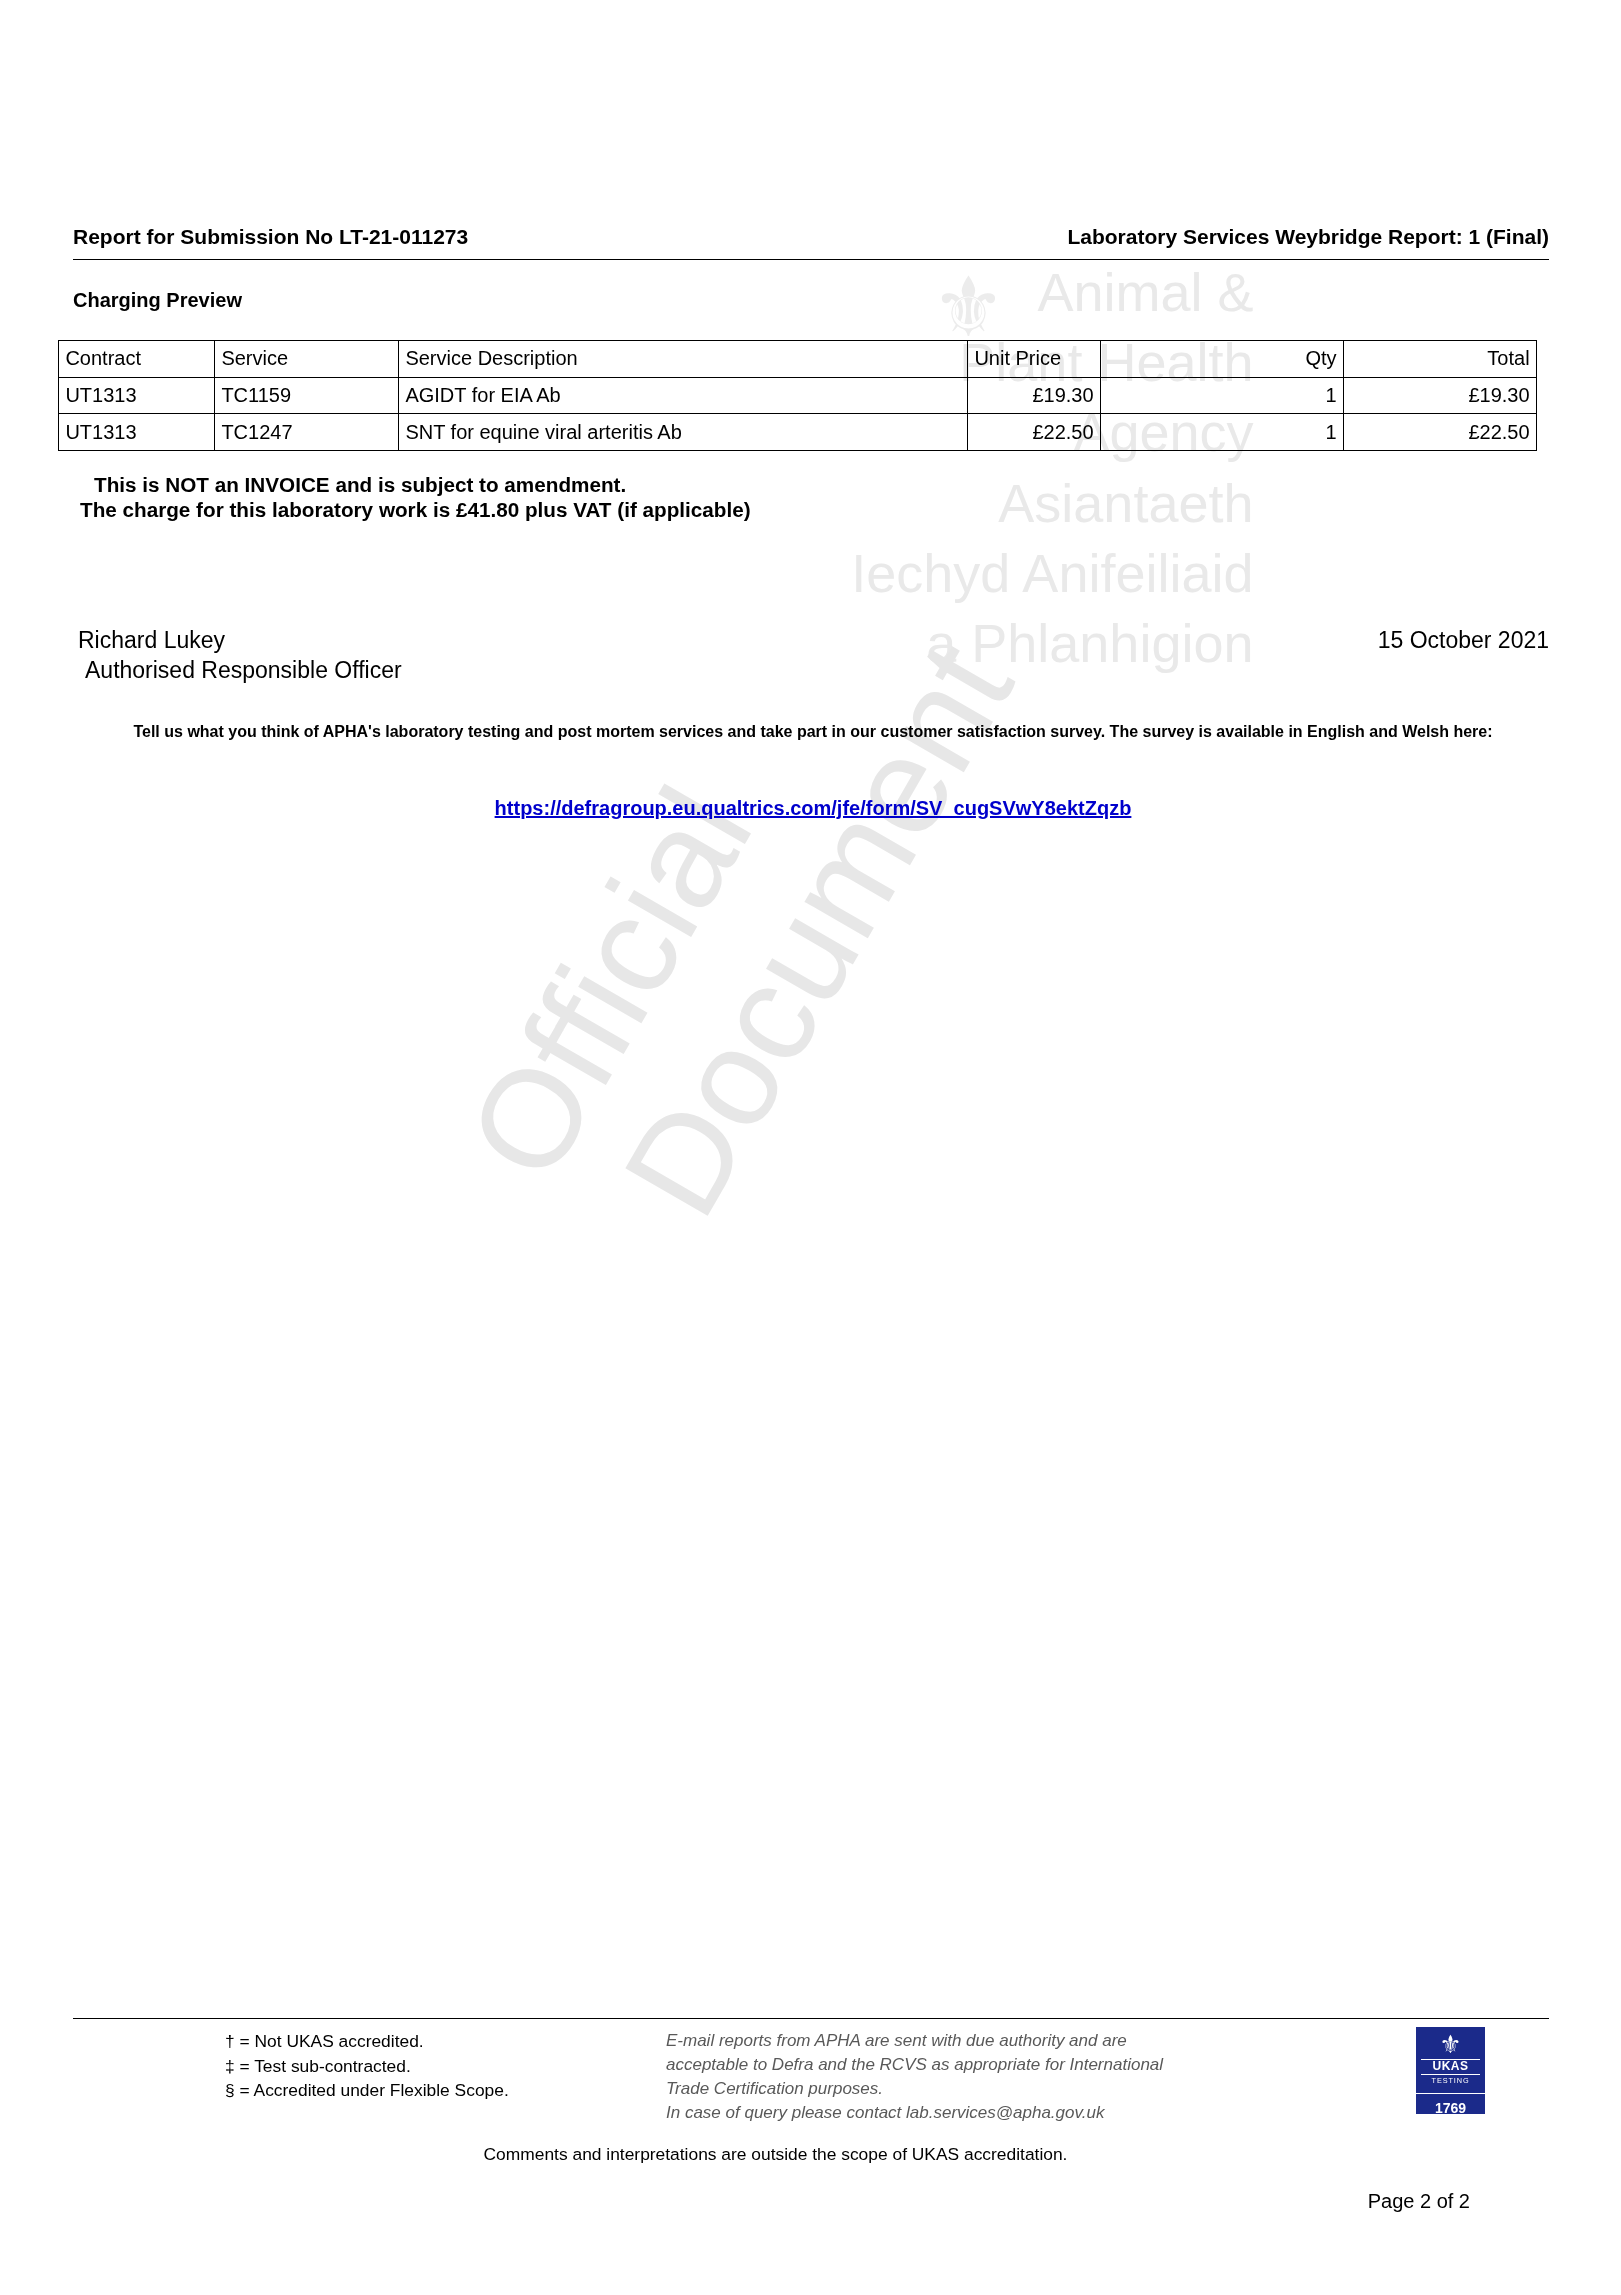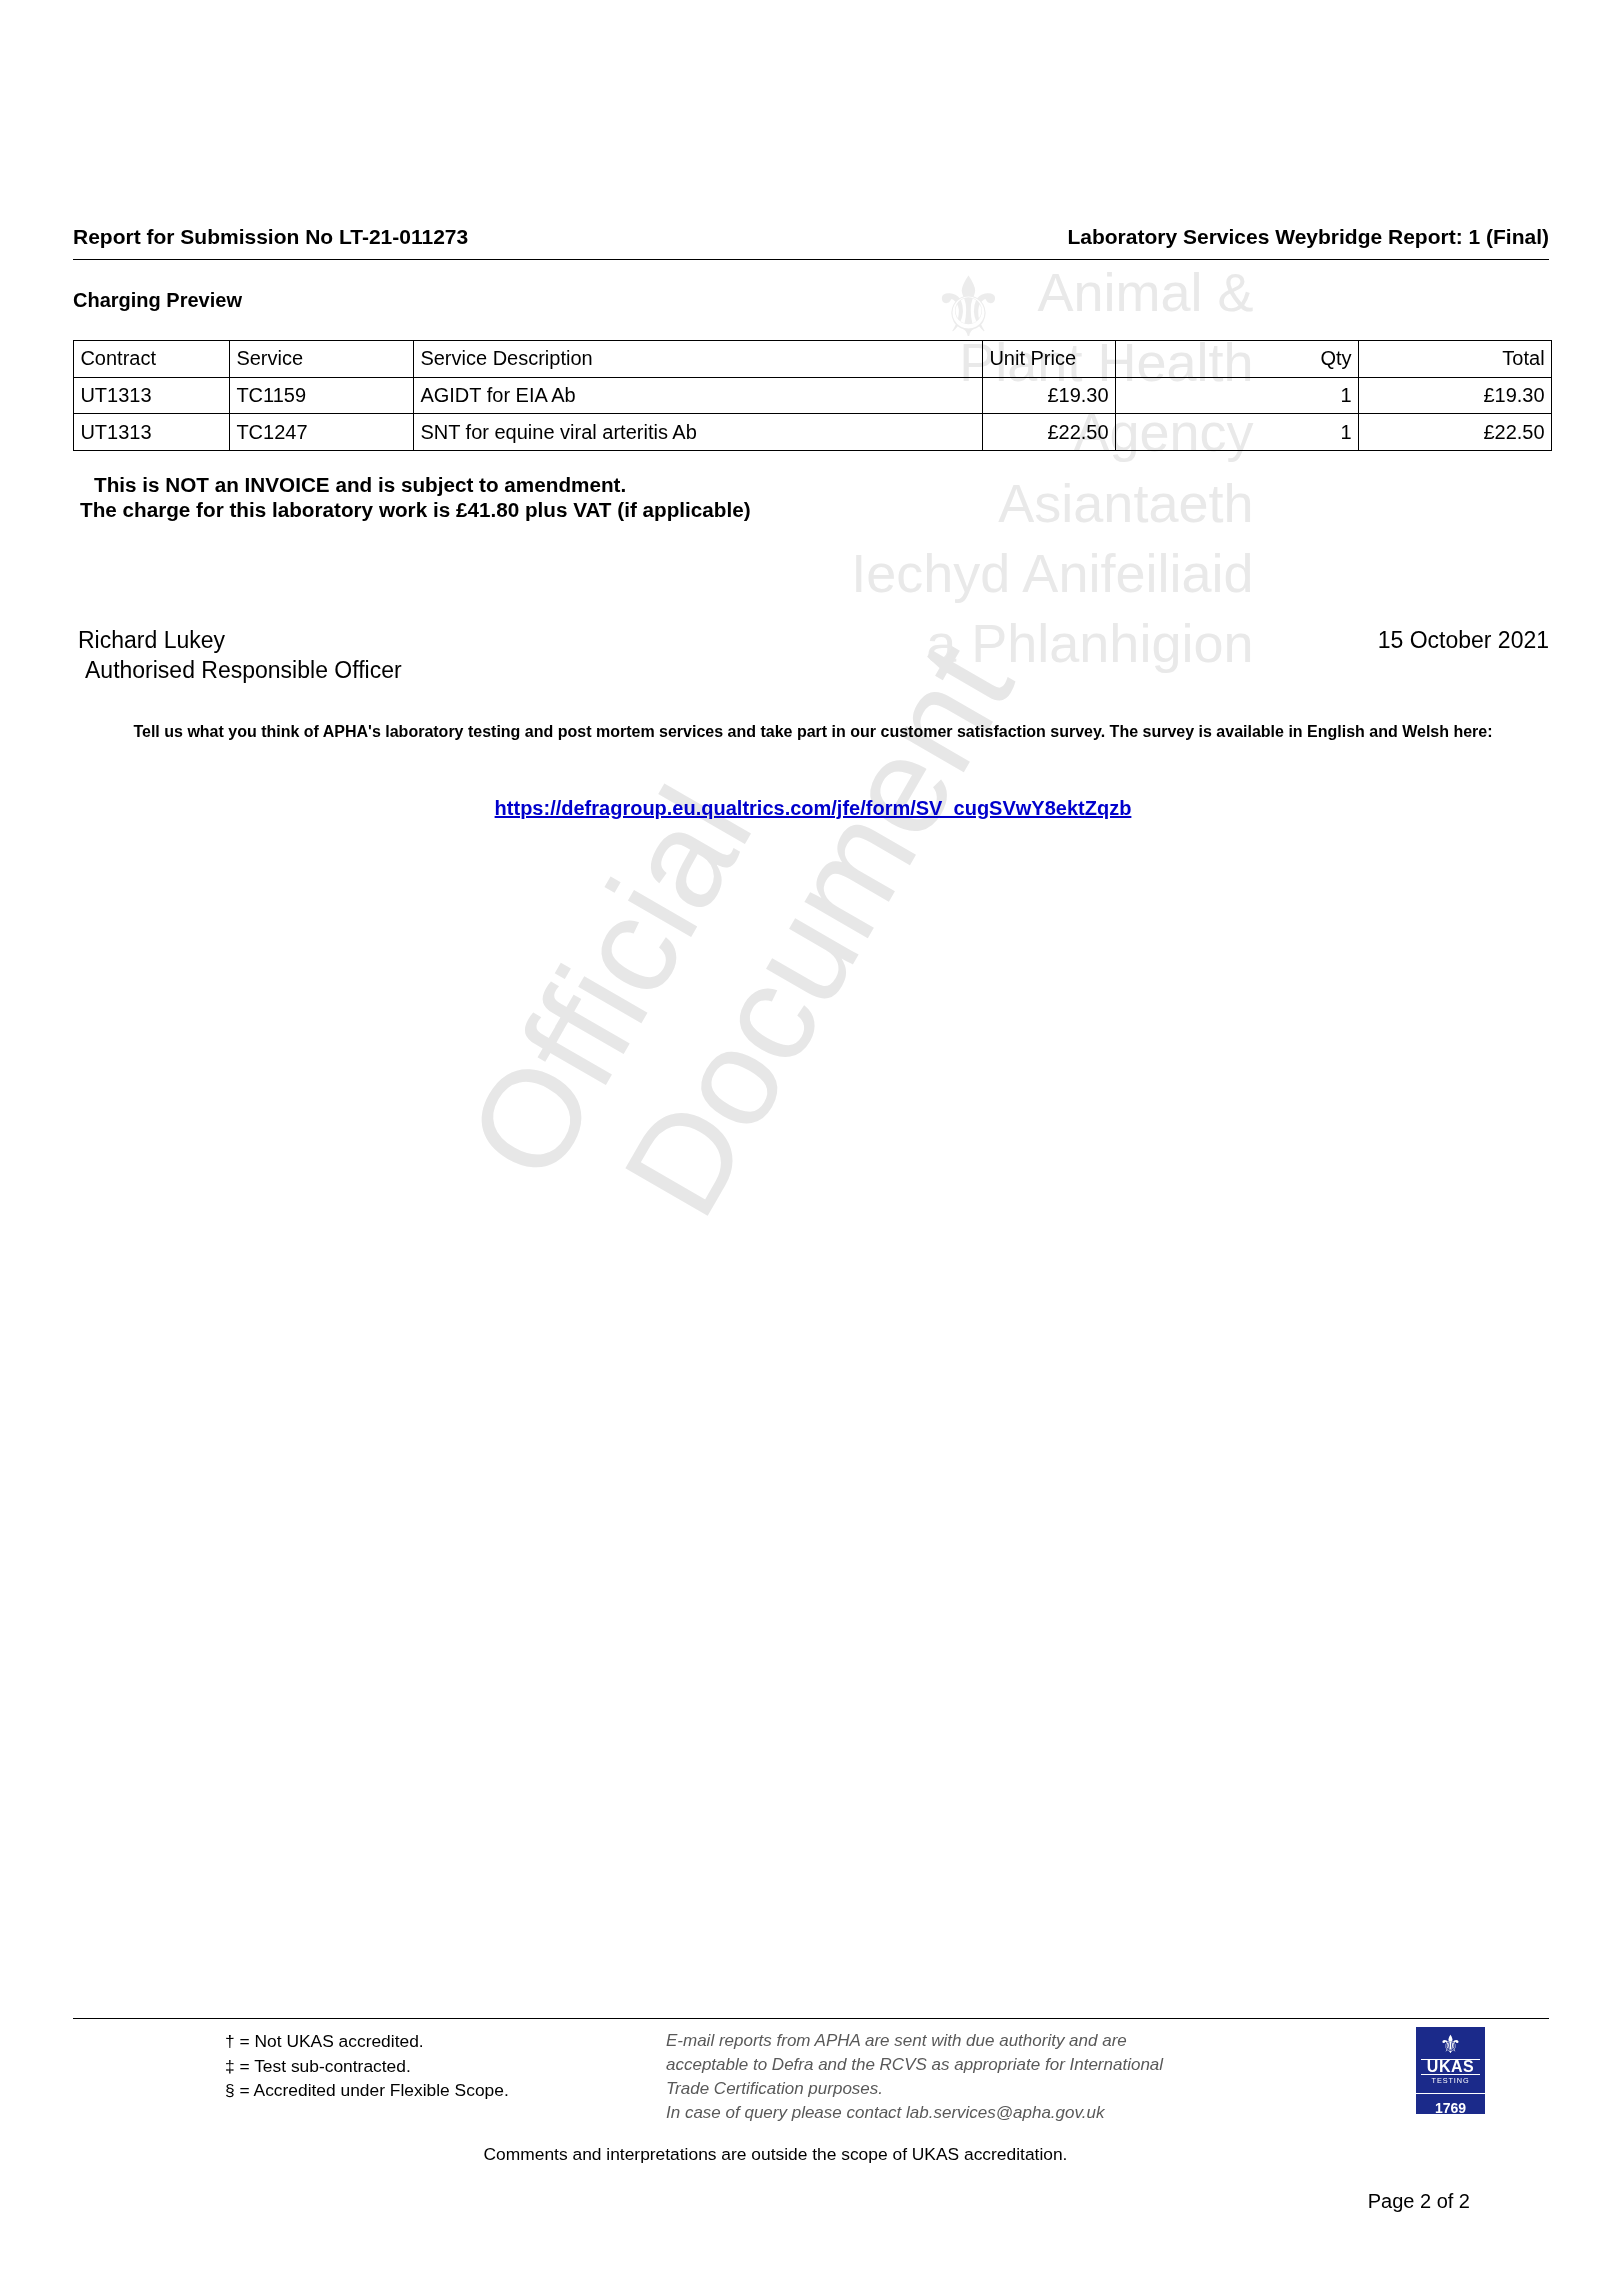--- a/index.html
+++ b/index.html
@@ -115,21 +115,21 @@
     top: 289px;
     left: 73px;
     font-size: 20px;
     font-weight: bold;
   }
 
   
   table.charge {
     position: absolute;
     top: 340px;
-    left: 73px;
+    left: 58px;
     width: 1478px;
     border-collapse: collapse;
     font-size: 20px;
     table-layout: fixed;
   }
   table.charge th, table.charge td {
     border: 1.4px solid #000;
     padding: 4.1px 6.4px;
     font-weight: normal;
     height: 27.5px;
@@ -258,21 +258,21 @@
     box-sizing: border-box;
     padding-top: 3.7px;
   }
   .ukas .crown {
     font-size: 25px;
     line-height: 27px;
     display: block;
   }
   .ukas .nm {
     display: block;
-    font-size: 16px;
+    font-size: 12px;
     font-weight: bold;
     letter-spacing: 0.5px;
     line-height: 13.8px;
     border-top: 0.9px solid #fff;
     border-bottom: 0.9px solid #fff;
     margin: 1.8px 4.6px 0.9px 4.6px;
   }
   .ukas .sub {
     display: block;
     font-size: 7.3px;

